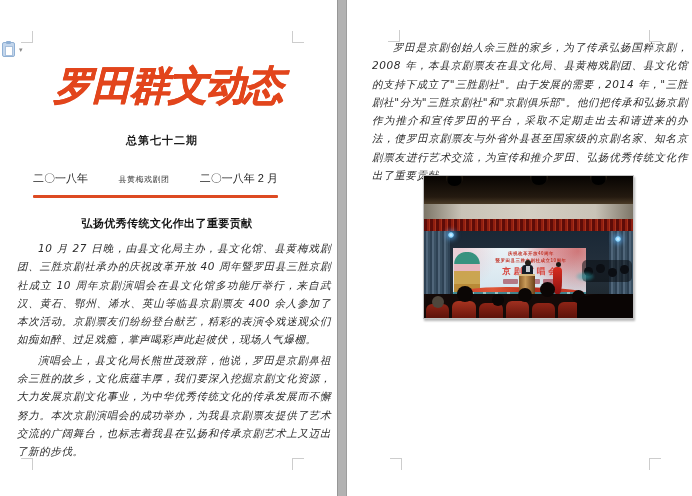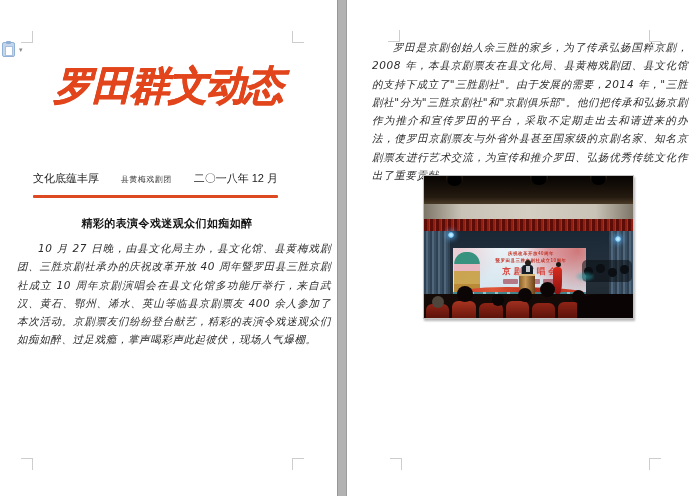--- a/index.html
+++ b/index.html
@@ -162,33 +162,35 @@
       <span class="paste-arrow">▾</span>
     </div>
 
     <div class="mark tl" style="left:21px;top:31px;"></div>
     <div class="mark tr" style="left:292px;top:31px;"></div>
     <div class="mark bl" style="left:21px;top:458px;"></div>
     <div class="mark br" style="left:292px;top:458px;"></div>
 
     <div class="masthead-title">罗田群文动态</div>
 
+    <div class="issue-line">总第七十二期</div>
 
     <div class="masthead-row">
-      <span class="publisher">文化底蕴丰厚</span>
+      <span class="publisher">二〇一八年</span>
       <span class="issue-small">县黄梅戏剧团</span>
-      <span class="pub-date">二〇一八年 12 月</span>
+      <span class="pub-date">二〇一八年 2 月</span>
     </div>
 
     <div class="masthead-rule"></div>
 
-    <div class="article-title">精彩的表演令戏迷观众们如痴如醉</div>
+    <div class="article-title">弘扬优秀传统文化作出了重要贡献</div>
 
     <div class="body-text body-left">
       <p>10 月 27 日晚，由县文化局主办，县文化馆、县黄梅戏剧团、三胜京剧社承办的庆祝改革开放 40 周年暨罗田县三胜京剧社成立 10 周年京剧演唱会在县文化馆多功能厅举行，来自武汉、黄石、鄂州、浠水、英山等临县京剧票友 400 余人参加了本次活动。京剧票友们纷纷登台献艺，精彩的表演令戏迷观众们如痴如醉、过足戏瘾，掌声喝彩声此起彼伏，现场人气爆棚。</p>
+      <p>演唱会上，县文化局长熊世茂致辞，他说，罗田是京剧鼻祖余三胜的故乡，文化底蕴丰厚，我们要深入挖掘京剧文化资源，大力发展京剧文化事业，为中华优秀传统文化的传承发展而不懈努力。本次京剧演唱会的成功举办，为我县京剧票友提供了艺术交流的广阔舞台，也标志着我县在弘扬和传承京剧艺术上又迈出了新的步伐。</p>
     </div>
   </div>
 
   <div class="page-gap"></div>
 
   <div class="page page-right">
 
     <div class="mark tl" style="left:41px;top:30px;"></div>
     <div class="mark tr" style="left:302px;top:30px;"></div>
     <div class="mark bl" style="left:43px;top:458px;"></div>

